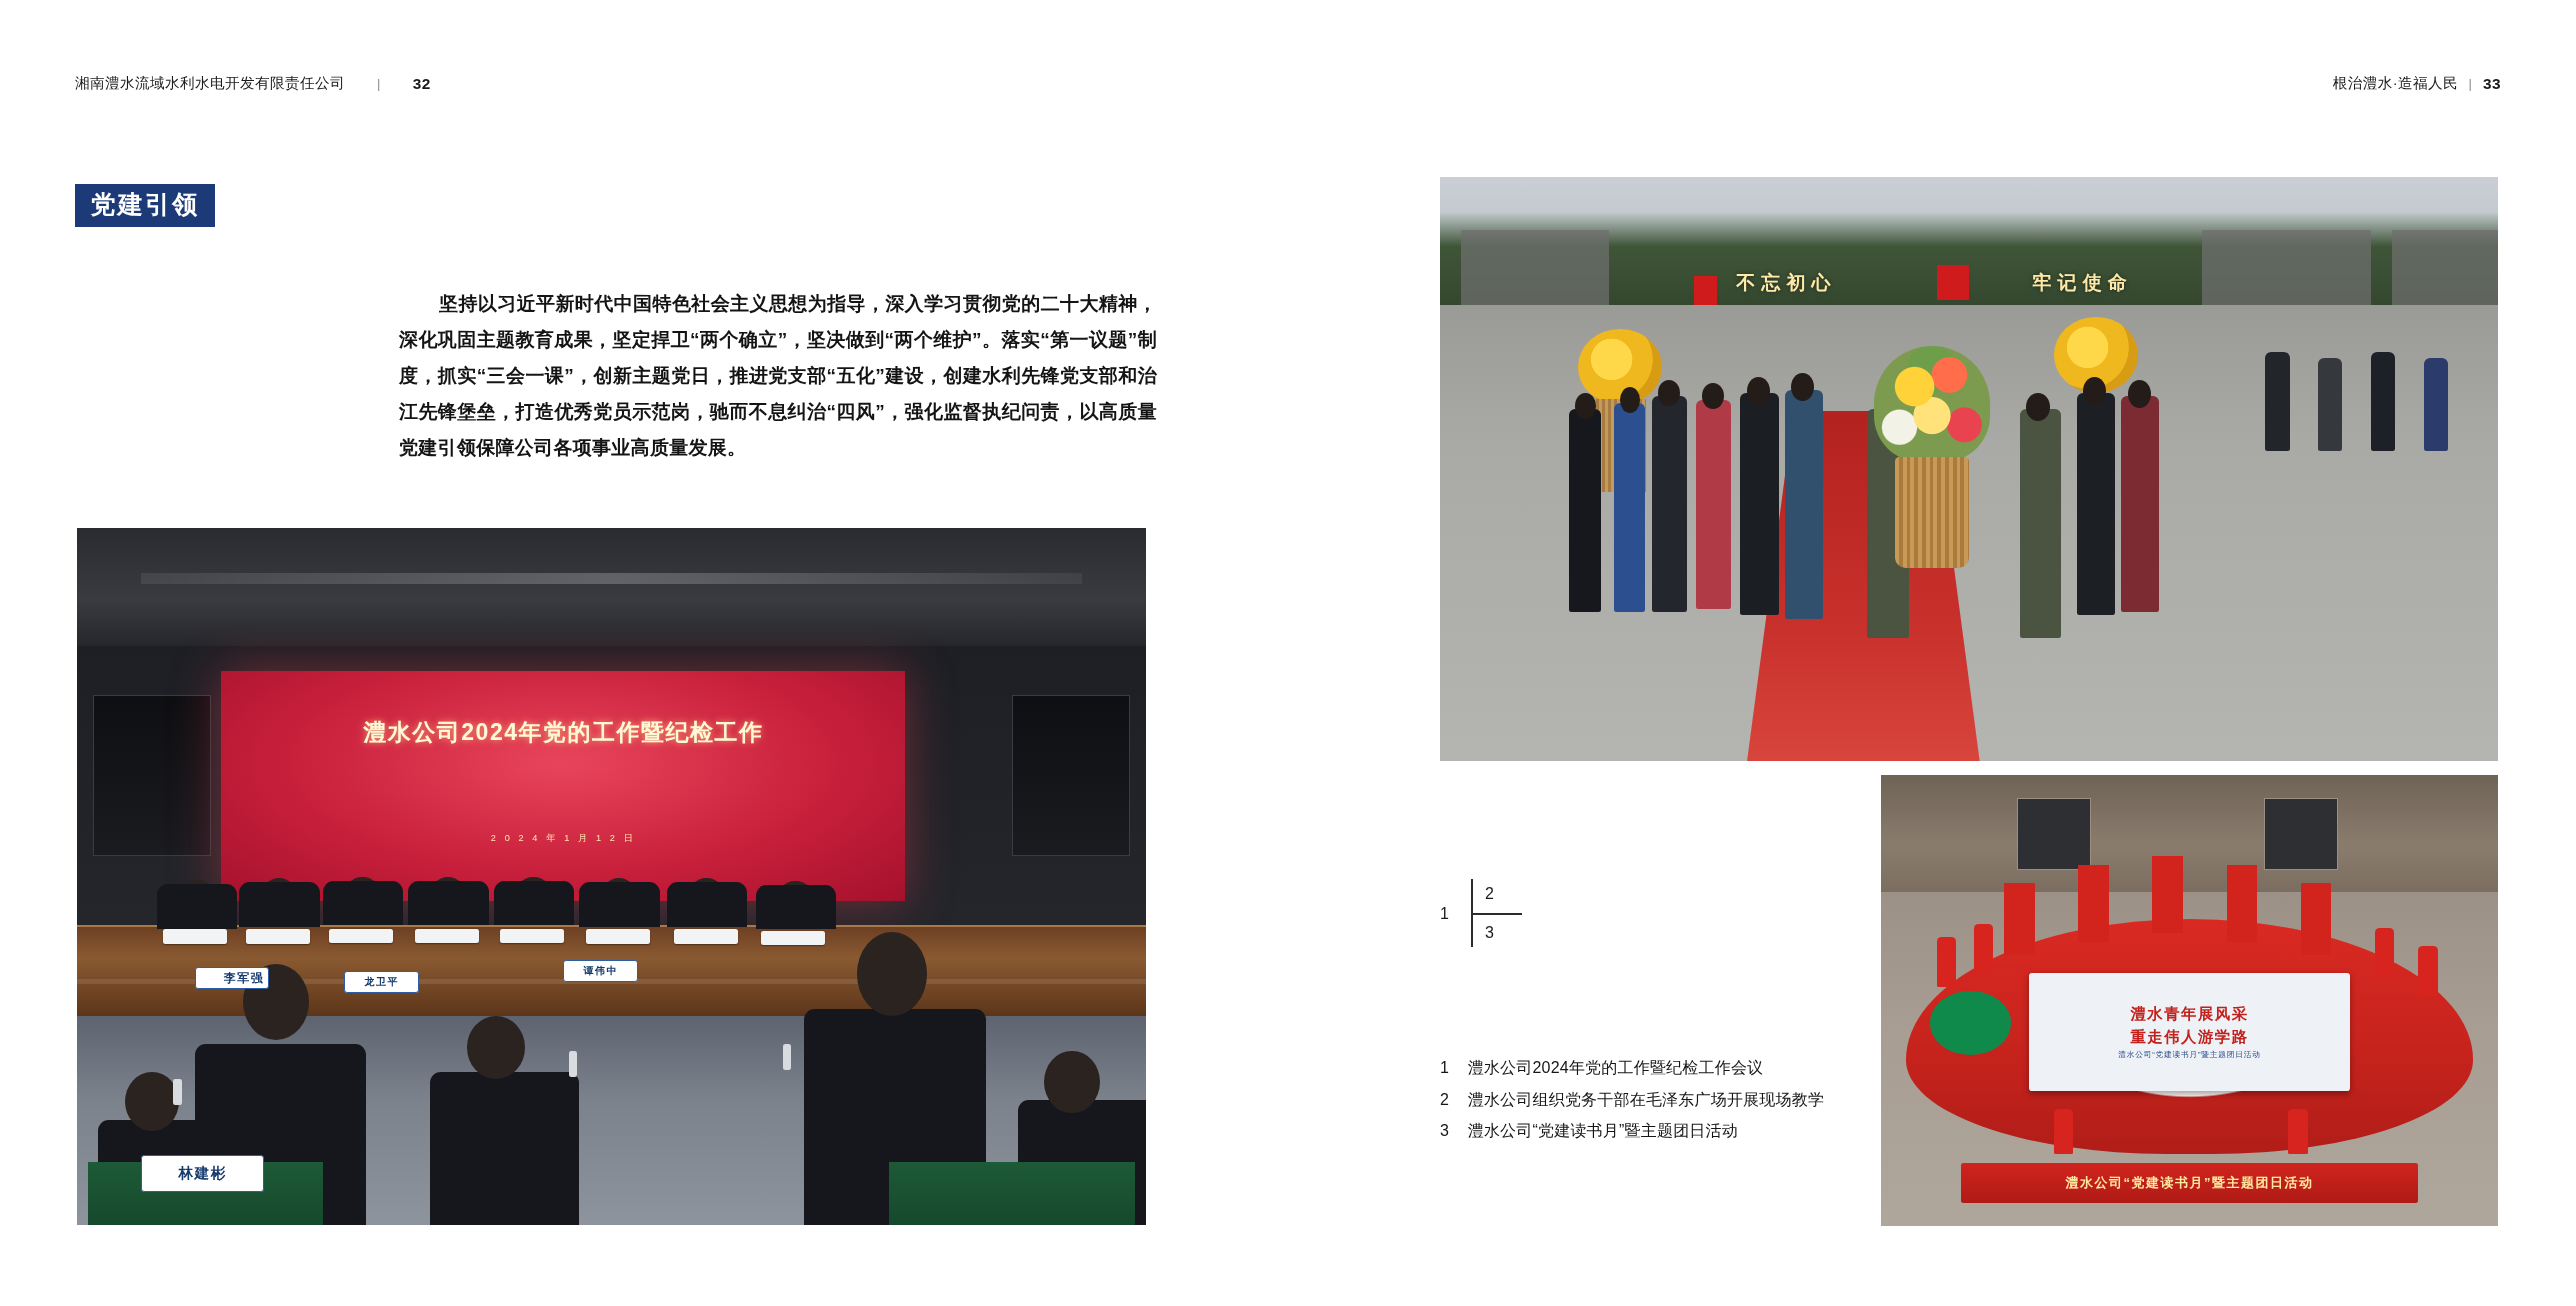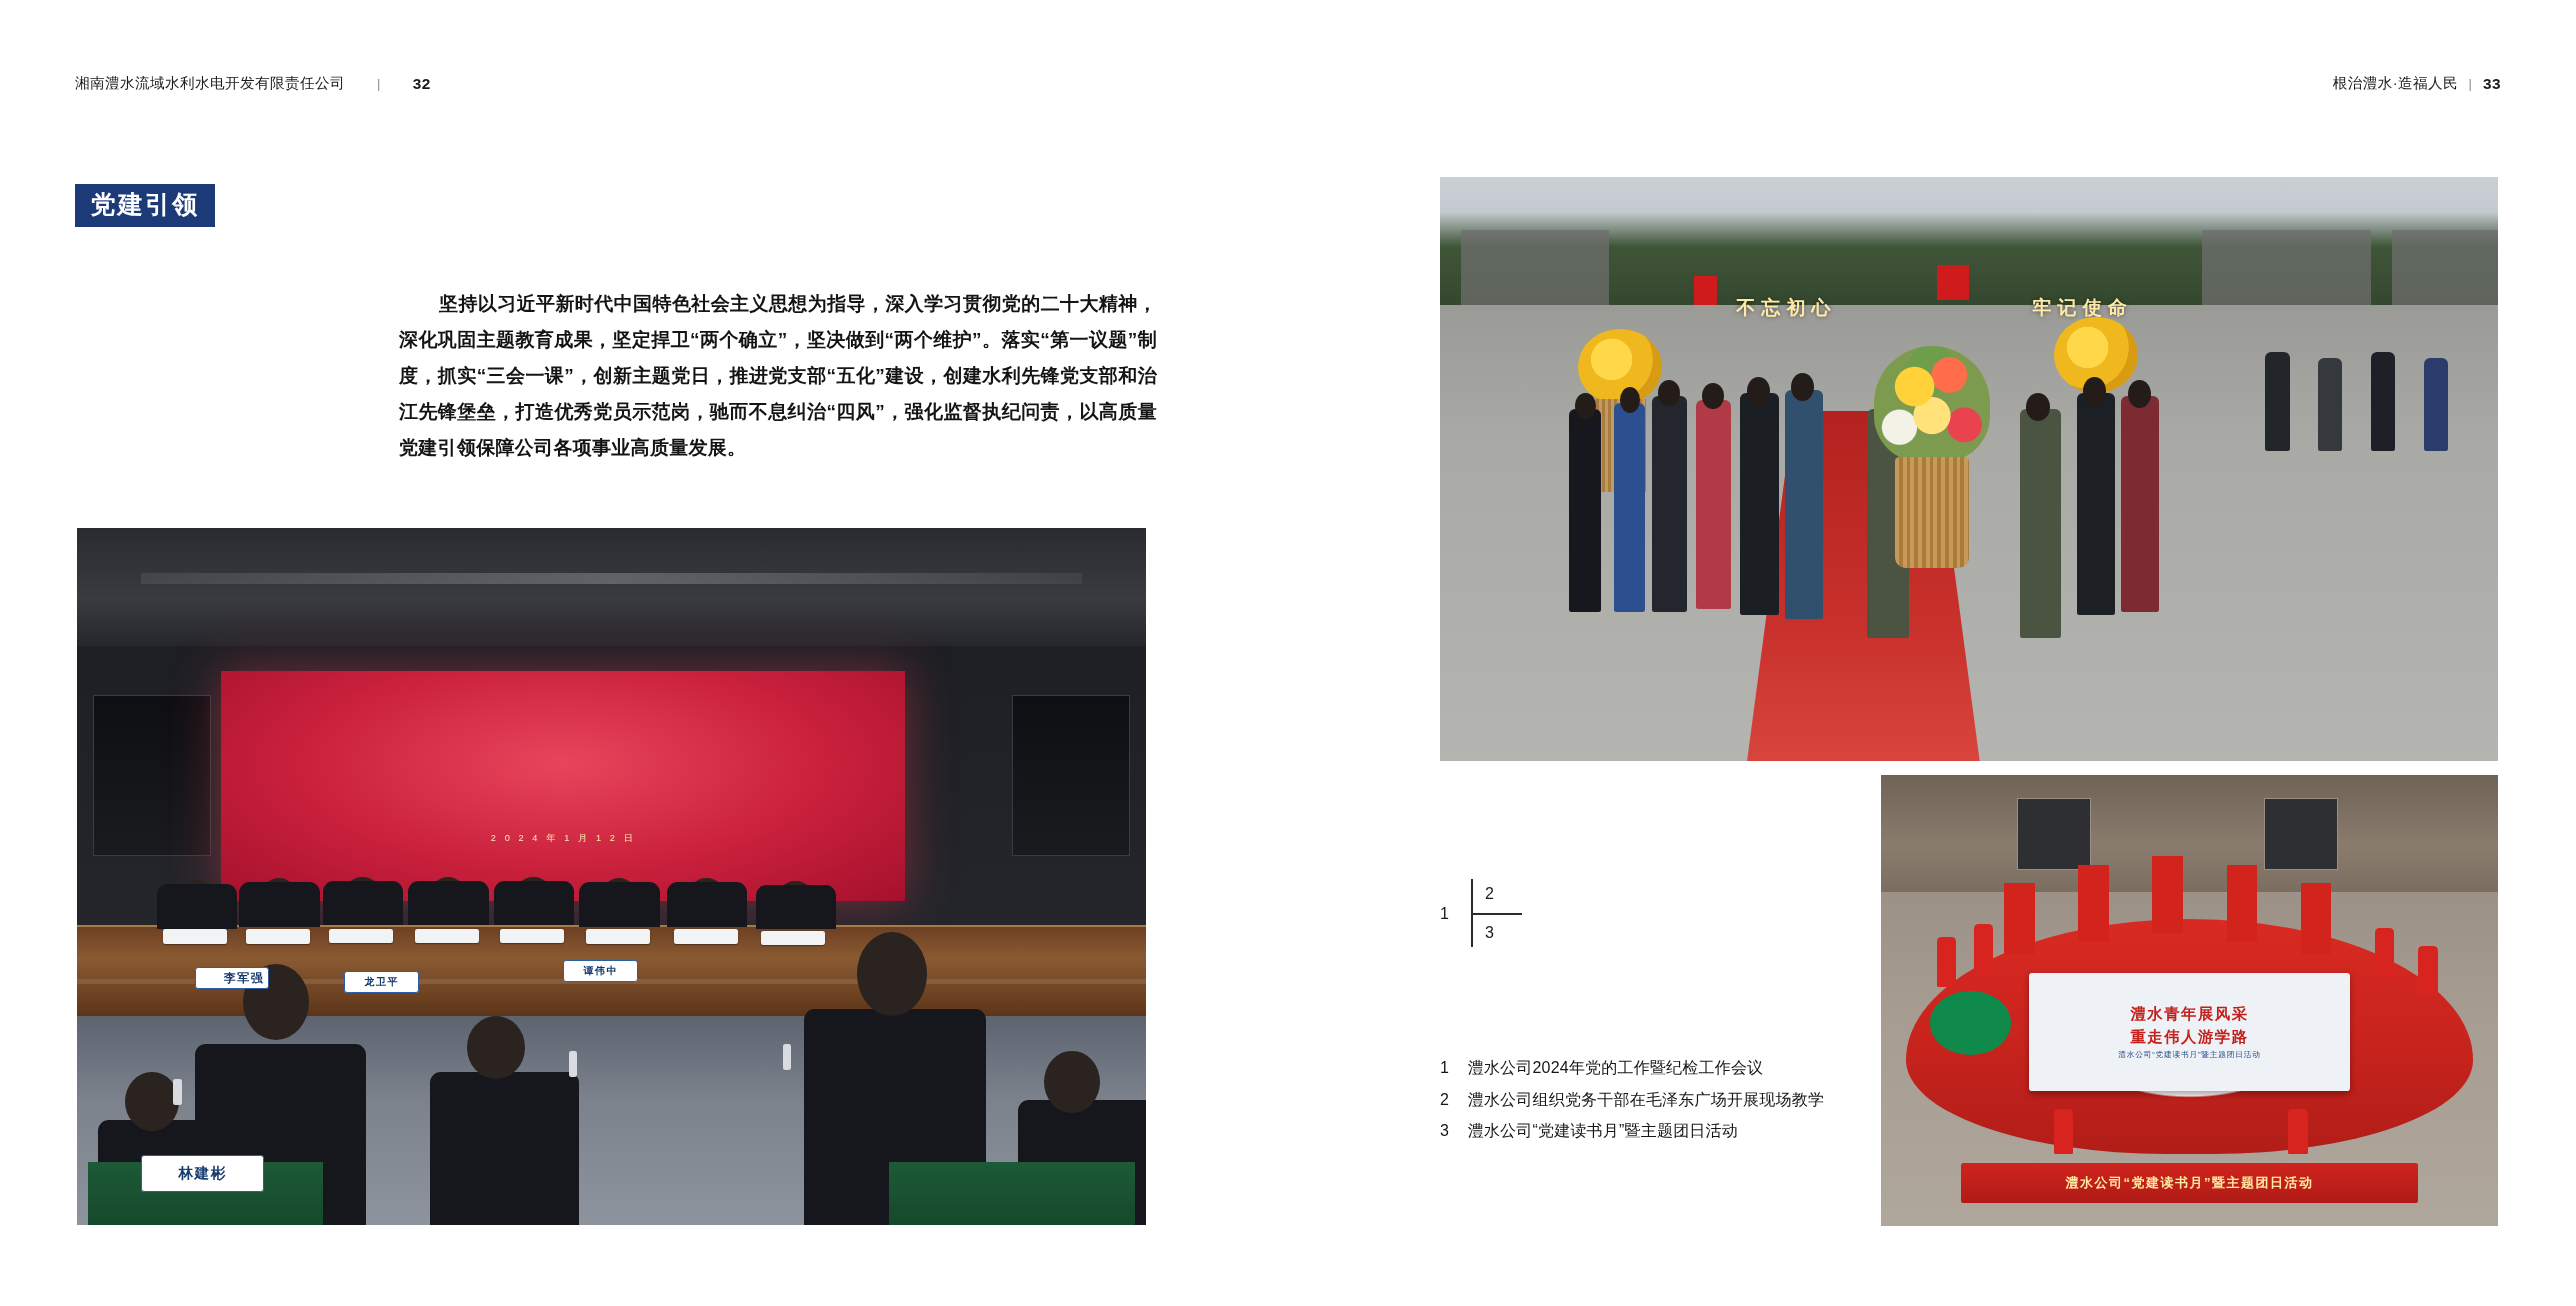--- a/index.html
+++ b/index.html
@@ -149,21 +149,20 @@
   #photo2 .trees {
     position:absolute; left:0; top:6%; width:100%; height:17%;
     background: linear-gradient(180deg, rgba(60,82,52,.0) 0%, #3f5538 35%, #33462e 100%);
   }
   #photo2 .bld {
     position:absolute; top:9%; height:13%; background:#6d6f6c; opacity:.75;
   }
   #photo2 .banner {
     position:absolute; top:16%; color:#ffe9a8; font-size:19px; font-weight:bold; letter-spacing:6.1px;
     text-shadow:0 0 4.6px rgba(0,0,0,.5);
-    margin-top:25px;
   }
   #photo2 .ground {
     position:absolute; left:0; top:22%; width:100%; height:78%;
     background: linear-gradient(180deg,#9a9a97 0%,#a9a9a5 30%,#b4b4b0 100%);
   }
   #photo2 .carpet {
     position:absolute; left:29%; top:40%; width:22%; height:60%;
     background: linear-gradient(180deg,#b3221f 0%,#c8302b 60%,#d8453c 100%);
     transform: perspective(307px) rotateX(0deg);
     clip-path: polygon(20% 0%, 80% 0%, 100% 100%, 0% 100%);
@@ -284,20 +283,21 @@
   <div class="body-copy">坚持以习近平新时代中国特色社会主义思想为指导，深入学习贯彻党的二十大精神，深化巩固主题教育成果，坚定捍卫“两个确立”，坚决做到“两个维护”。落实“第一议题”制度，抓实“三会一课”，创新主题党日，推进党支部“五化”建设，创建水利先锋党支部和治江先锋堡垒，打造优秀党员示范岗，驰而不息纠治“四风”，强化监督执纪问责，以高质量党建引领保障公司各项事业高质量发展。</div>
 
   <div class="photo" id="photo1">
     <div class="inner">
       <div class="ceiling"></div>
       <div class="wall"></div>
       <div class="sidepanel l"></div>
       <div class="sidepanel r"></div>
 
       <div class="screen">
+        <div class="t1">澧水公司2024年党的工作暨纪检工作</div>
         <div class="t3">2 0 2 4 年 1 月 1 2 日</div>
       </div>
 
       <div class="podium"></div>
       <div class="floor"></div>
 
       <div class="head" style="left:9.5%;  top:50.5%; width:3.4%; height:5.4%;"></div>
       <div class="head" style="left:17.2%; top:50.2%; width:3.4%; height:5.4%;"></div>
       <div class="head" style="left:25.0%; top:50.0%; width:3.4%; height:5.4%;"></div>
       <div class="head" style="left:33.0%; top:50.0%; width:3.4%; height:5.4%;"></div>

